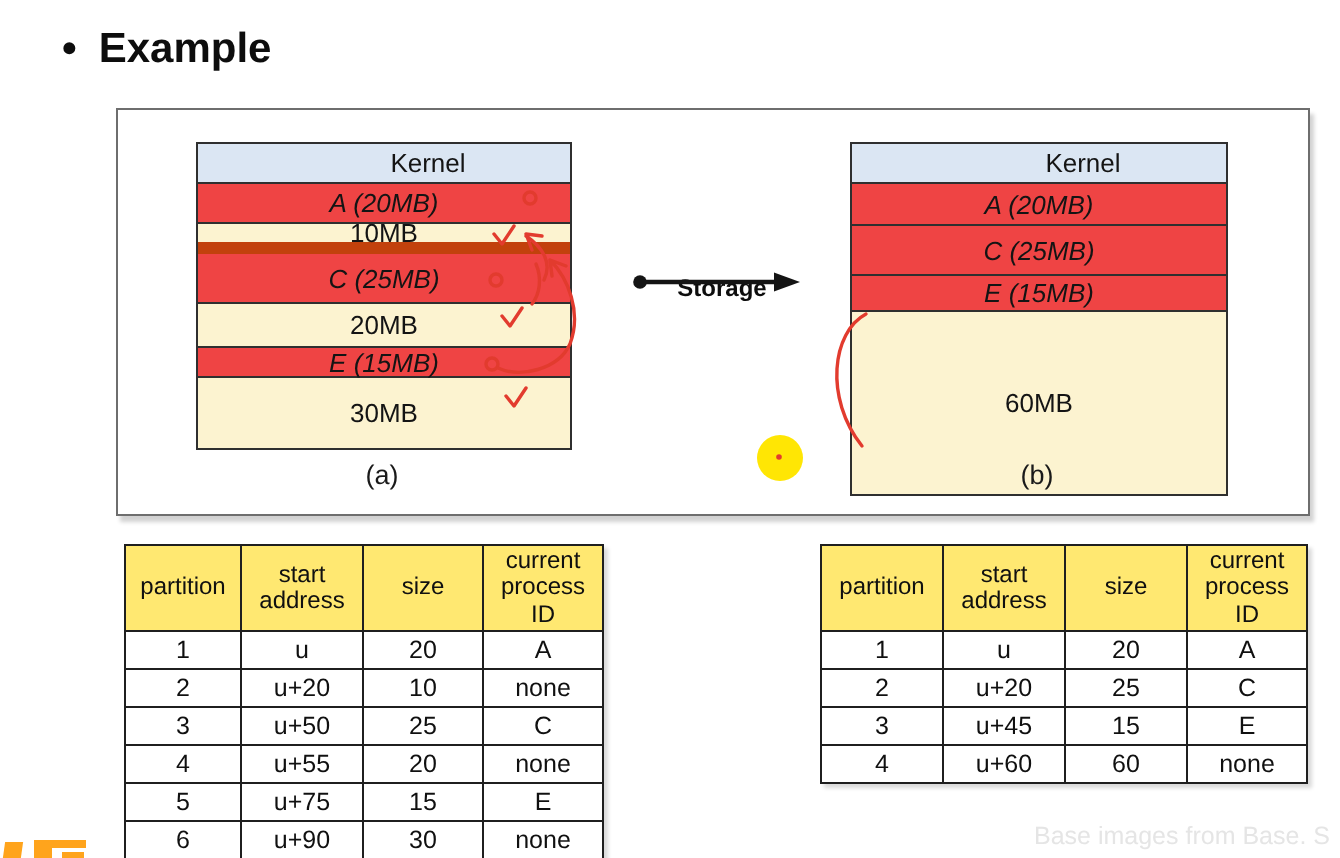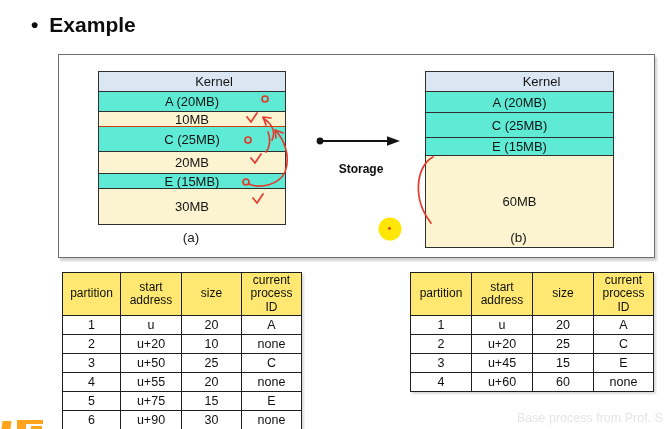--- a/index.html
+++ b/index.html
@@ -20,28 +20,28 @@
 
   
   .diag { position:absolute; top:16px; border:1px solid #2f2f2f; background:#fff; }
   .diag-a { left:39px;  width:186px; }
   .diag-b { left:366px; width:187px; }
   .mrow { box-sizing:border-box; display:flex; align-items:center; justify-content:center;
           font-size:13px; border-bottom:1px solid #2f2f2f; color:#141414; }
   .mrow:last-child { border-bottom:none; }
   .mrow.kernel { background:var(--kernel-header, #dbe6f3);padding-left:44px; }
   .mrow.free   { background:var(--free-block, #fcf3d0); }
-  .mrow.proc   { background:#5eead4; }
-  .mrow.thick  { border-bottom:1px solid #c2410c; }
+  .mrow.proc   { background:#ef4444;font-style:italic; }
+  .mrow.thick  { border-bottom:6px solid #c2410c; }
 
   .cap { position:absolute; text-align:center; font-size:13.5px; color:#1a1a1a; }
   .cap-a { left:39px;  width:186px; top:175px; }
   .cap-b { left:366px; width:187px; top:175px; }
 
-  .storage-label { position:absolute; left:247px; top:107px; width:110px;
+  .storage-label { position:absolute; left:247px; top:82px; width:110px;
                    text-align:center; font-size:12px; font-weight:bold;
                    line-height:1.2; color:#0d0d0d; }
 
   
   .ptable { position:absolute; border-collapse:collapse; text-align:center;
             font-size:12.5px; color:#101010; background:#fff;
             box-shadow:2px 2px 2px rgba(0,0,0,0.15); }
   .ptable th { background:var(--table-header, #ffe871); font-weight:normal;
                font-size:12px; line-height:1.12; border:1px solid #1f1f1f;
                height:36px; padding:1px 3px; }
@@ -219,21 +219,21 @@
       <path class="ink-red" d="M253 198 l4 5 l6 -9"></path>
       <path class="ink-red" d="M433 157 C416 166 412 199 431 223"></path>
     </g>
 
     <g>
       <circle class="laser" cx="390" cy="229" r="11.5"></circle>
       <circle class="fill-red" cx="389.5" cy="228.5" r="1.4"></circle>
     </g>
   </svg>
 
-  <div class="credit">Base process from Prof. S</div>
+  <div class="credit">Base images from Base. S</div>
 
   <div class="logo">
     <div class="logo-p1"></div>
     <div class="logo-p2"></div>
     <div class="logo-p3"></div>
     <div class="logo-p4"></div>
   </div>
 
 </div>
 

